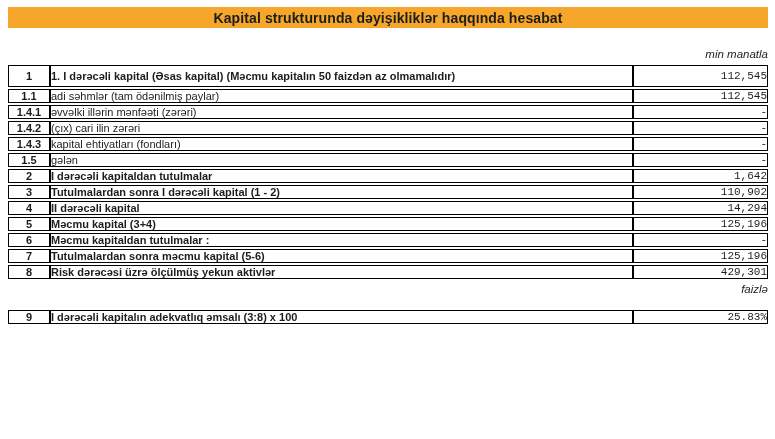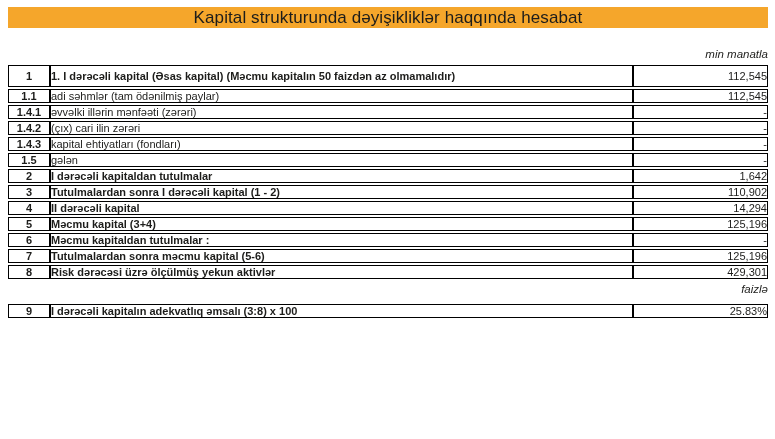--- a/index.html
+++ b/index.html
@@ -12,54 +12,54 @@
     overflow: hidden;
   }
   .page { padding: 7px 7px 0 8px; }
 
   .banner {
     width: 760px; height: 21px;
     background: #f5a62b;
     display: flex; align-items: center; justify-content: center;
   }
   .banner .title {
-    font-weight: normal;
-    font-size: 17px;
+    font-weight: bold;
+    font-size: 14px;
     letter-spacing: 0.1px;
     color: #1d1d1b;
   }
 
   .unit-note {
     width: 760px;
     text-align: right;
     font-style: italic;
     font-size: 11.5px;
     line-height: 13px;
   }
   .unit-note.top    { margin-top: 20px; margin-bottom: 2px; }
-  .unit-note.bottom { margin-top: 2px;  margin-bottom: 6px; }
+  .unit-note.bottom { margin-top: 2px;  margin-bottom: 12px; }
 
   table.report {
     border-collapse: separate;
     border-spacing: 0 2px;
     width: 760px;
     table-layout: fixed;
   }
   table.report td {
     border: 1.5px solid #000;
     padding: 0;
     height: 14px;
     vertical-align: middle;
     font-size: 11px;
     line-height: 12px;
     background: #fff;
   }
   td.num   { text-align: center; font-weight: bold; }
   td.label { padding-left: 5px; padding-right: 4px; }
-  td.value { text-align: right; padding-right: 8px; font-size: 11.5px; }
+  td.value { text-align: right; padding-right: 8px; font-size: 11.5px; font-family: Liberation Mono, monospace; }
   tr.tall td { height: 22px; }
   tr.bold td.label { font-weight: bold; }
   col.c-num   { width: 42px; }
   col.c-label { width: 583px; }
   col.c-value { width: 135px; }
 </style>
 </head>
 <body>
 
 <div class="page">

